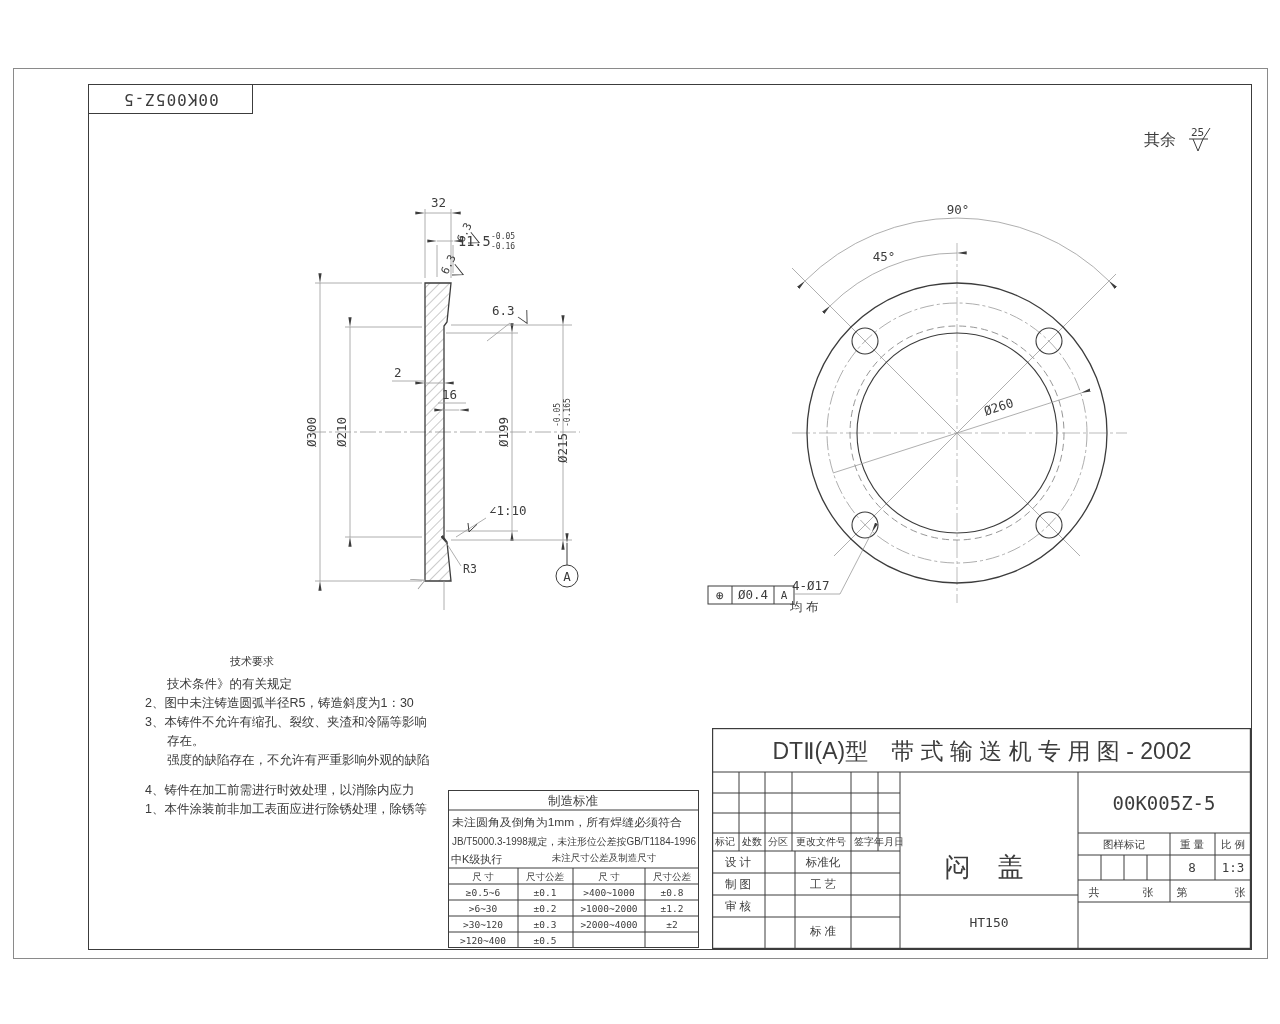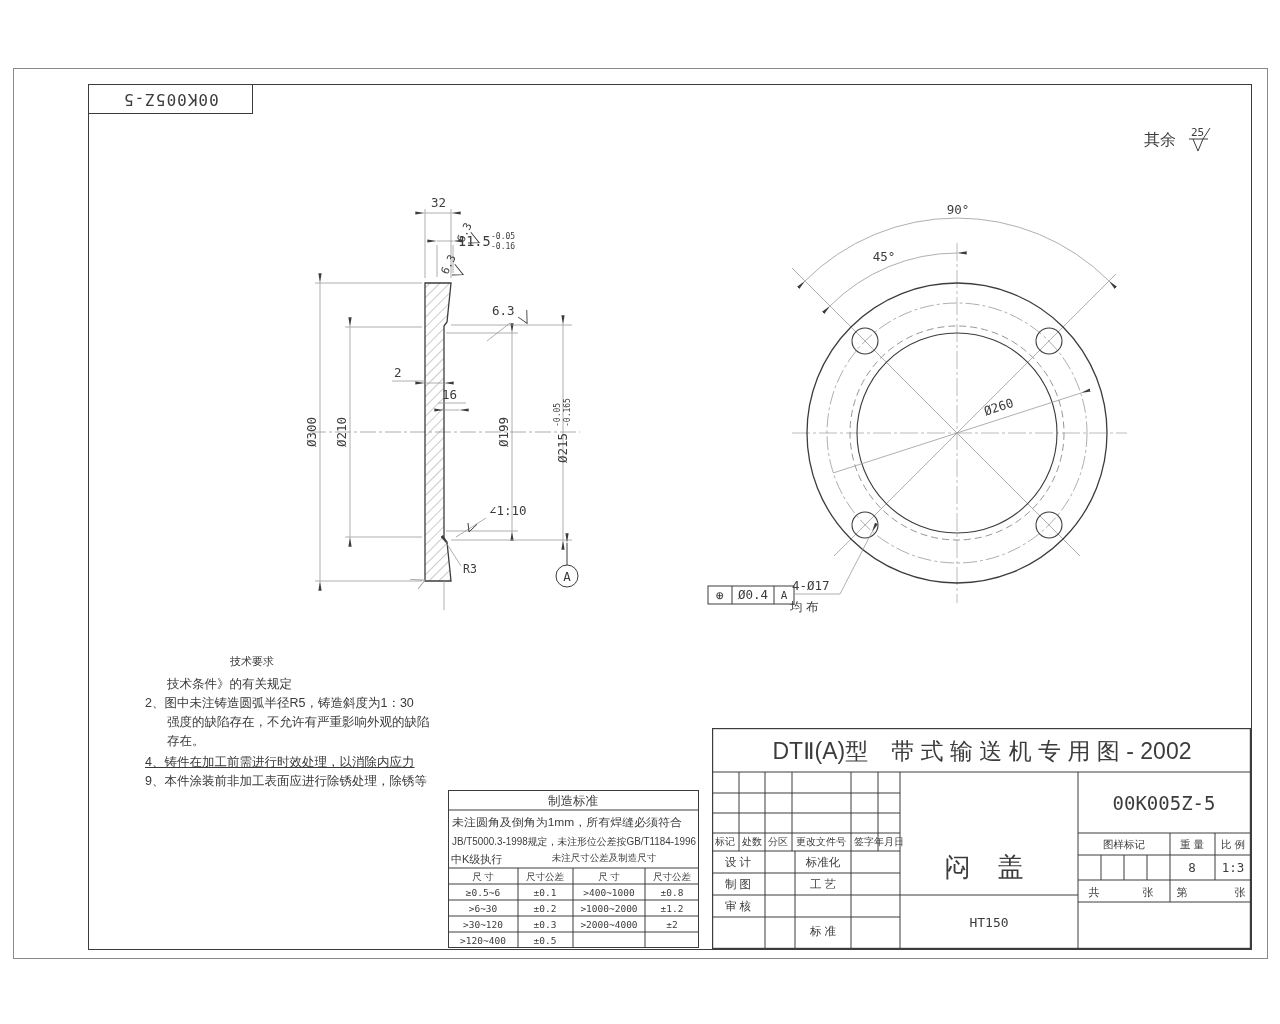--- a/index.html
+++ b/index.html
@@ -13,21 +13,21 @@
   #stamp span{transform:rotate(180deg);font-family:"DejaVu Sans Mono",monospace;
               font-size:16px;letter-spacing:1px;color:#3c3c3c;}
   #surface-note{left:1144px;top:126px;display:flex;align-items:center;gap:8px;font-size:16px;color:#3c3c3c;}
   svg text{fill:#3c3c3c;}
   .dim{font-family:"DejaVu Sans Mono",monospace;font-size:12.5px;}
   .dimS{font-family:"DejaVu Sans Mono",monospace;font-size:8px;}
   .cjk{font-family:"Liberation Sans",sans-serif;}
   #tech-req{left:145px;top:652px;width:310px;font-size:12.5px;line-height:19px;color:#3a3a3a;}
   #tech-req .tr-title{text-align:left;margin-left:85px;margin-bottom:4px;font-size:11px;}
   #tech-req .ind{padding-left:22px;}
-  #tech-req .gap{margin-top:2px;text-decoration:underline;}
+  #tech-req .gap{margin-top:11px;}
   .ln{stroke:#3c3c3c;stroke-width:1;}
   .thin{stroke:#9a9a9a;stroke-width:0.8;}
 </style>
 </head>
 <body>
 
 <div id="sheet">
 
   <div class="abs" id="outer-border"></div>
   <div class="abs" id="frame"></div>
@@ -183,24 +183,25 @@
     <text x="92" y="410" class="dim">4-Ø17</text>
     <text x="90" y="431" class="cjk" style="font-size:12.5px">均 布</text>
     <line x1="94" y1="414" x2="140" y2="414" class="thin"></line>
     <line x1="140" y1="414" x2="172" y2="352" class="thin" marker-end="url(#arr2)"></line>
   </svg>
 
   <div class="abs" id="tech-req">
     <div class="tr-title">技术要求</div>
     <div class="ind">技术条件》的有关规定</div>
     <div>2、图中未注铸造圆弧半径R5，铸造斜度为1：30</div>
+    <div>3、本铸件不允许有缩孔、裂纹、夹渣和冷隔等影响</div>
+    <div class="ind">存在。</div>
     <div class="ind">强度的缺陷存在，不允许有严重影响外观的缺陷</div>
-    <div class="ind">存在。</div>
     <div class="gap">4、铸件在加工前需进行时效处理，以消除内应力</div>
-    <div>9、本件涂装前非加工表面应进行除锈处理，除锈等</div>
+    <div>1、本件涂装前非加工表面应进行除锈处理，除锈等</div>
   </div>
 
   <svg class="abs" style="left:448px;top:790px" width="251" height="158" viewBox="0 0 251 158">
     <rect x="0.5" y="0.5" width="250" height="157" fill="none" stroke="#3c3c3c" stroke-width="1"></rect>
     <line x1="0" y1="20" x2="251" y2="20" class="ln"></line>
     <line x1="0" y1="78" x2="251" y2="78" class="ln"></line>
     <line x1="0" y1="94" x2="251" y2="94" class="ln"></line>
     <line x1="0" y1="110" x2="251" y2="110" class="ln"></line>
     <line x1="0" y1="126" x2="251" y2="126" class="ln"></line>
     <line x1="0" y1="142" x2="251" y2="142" class="ln"></line>

